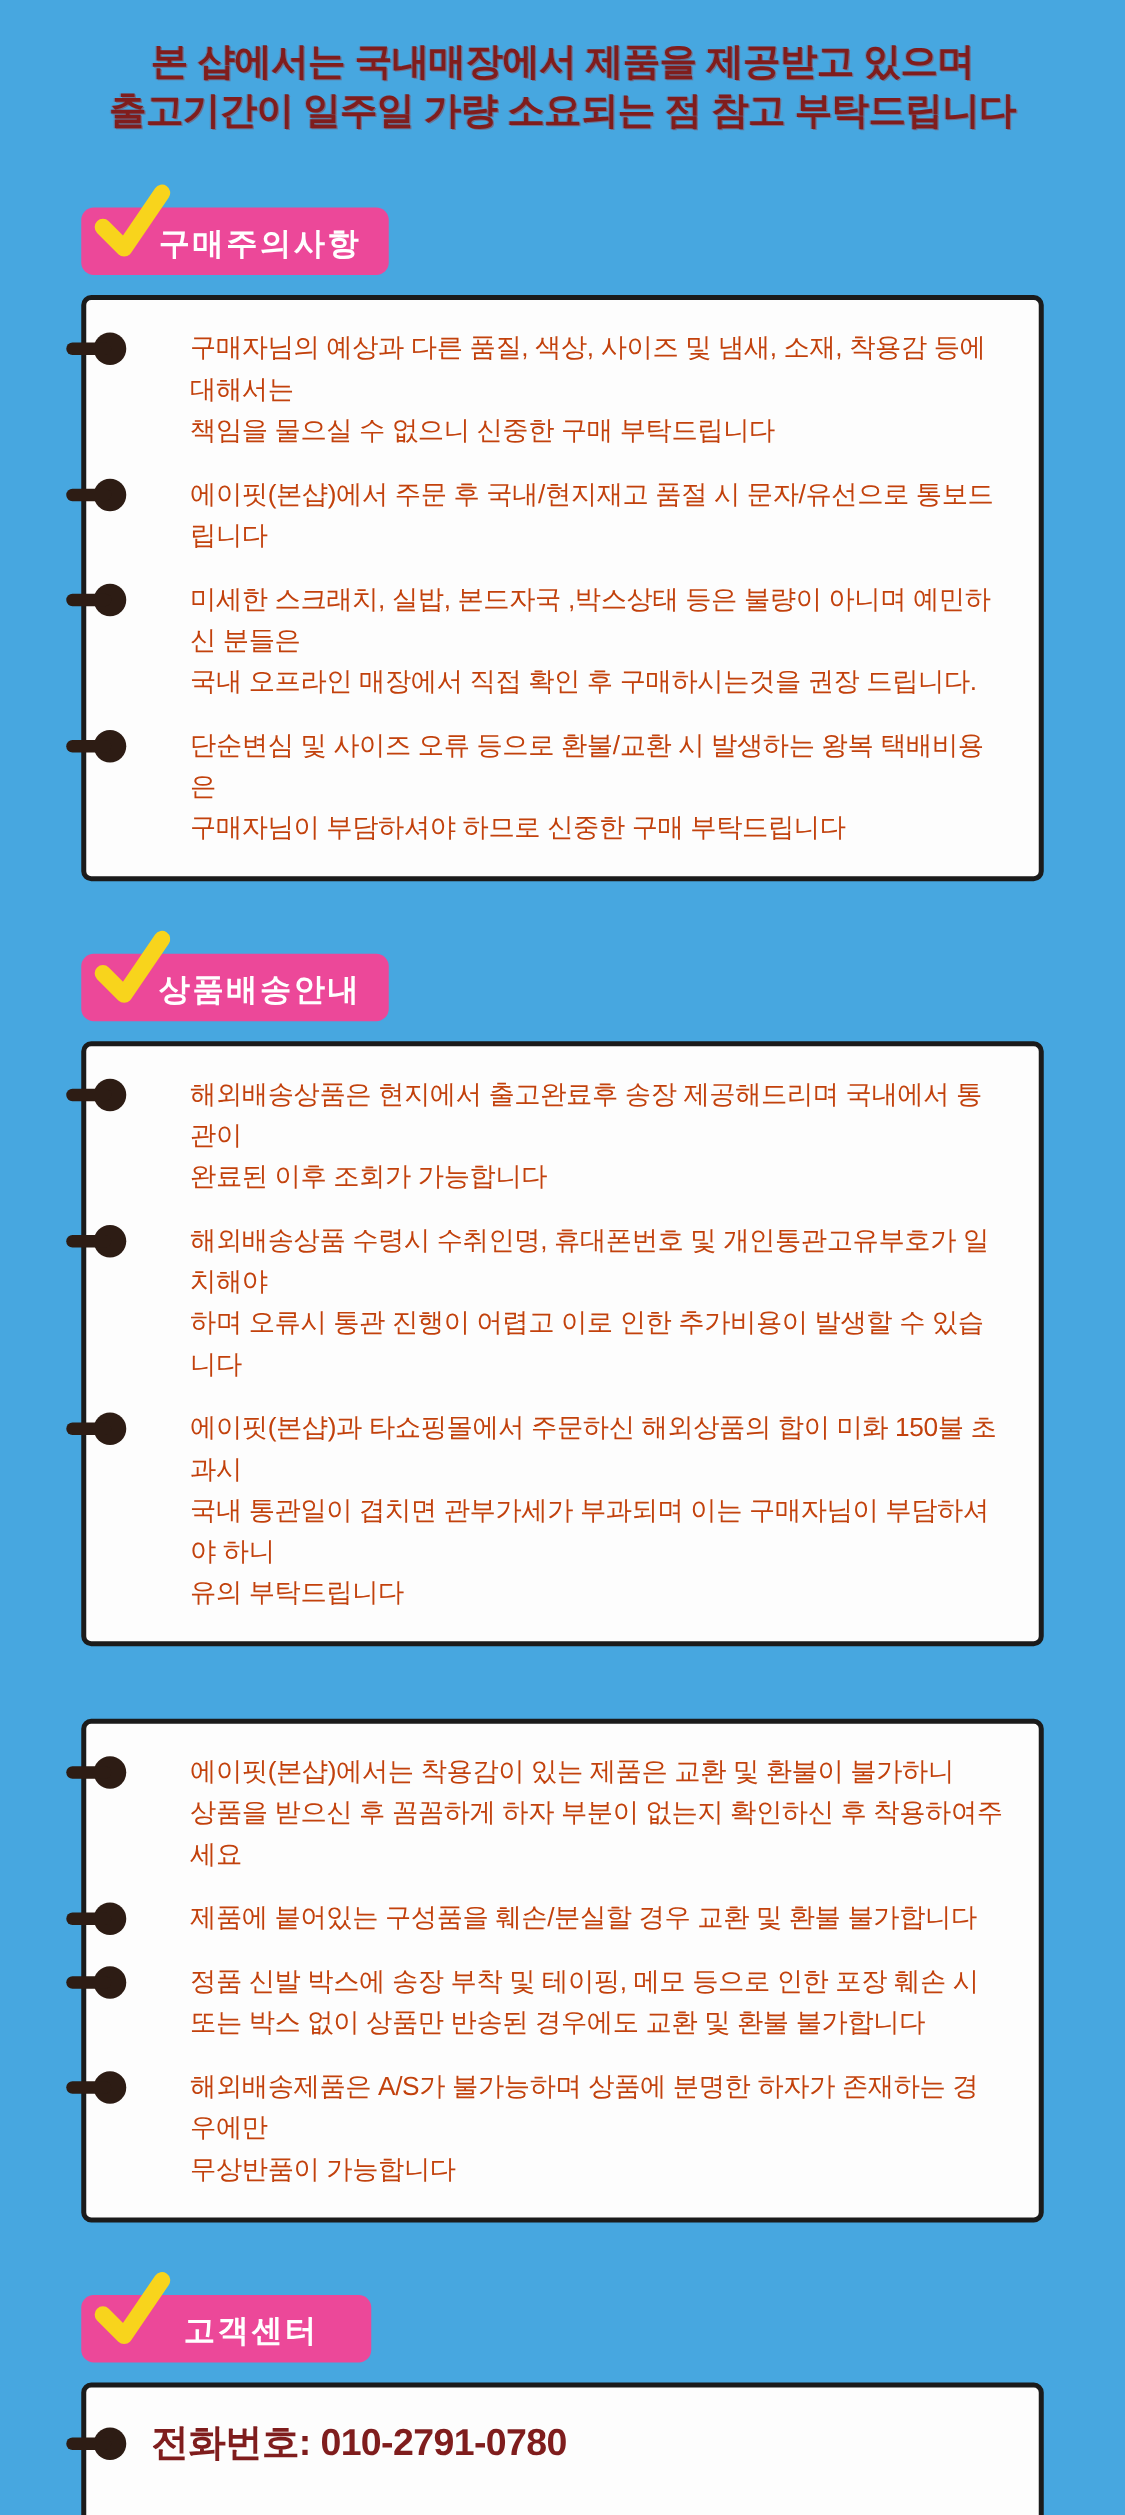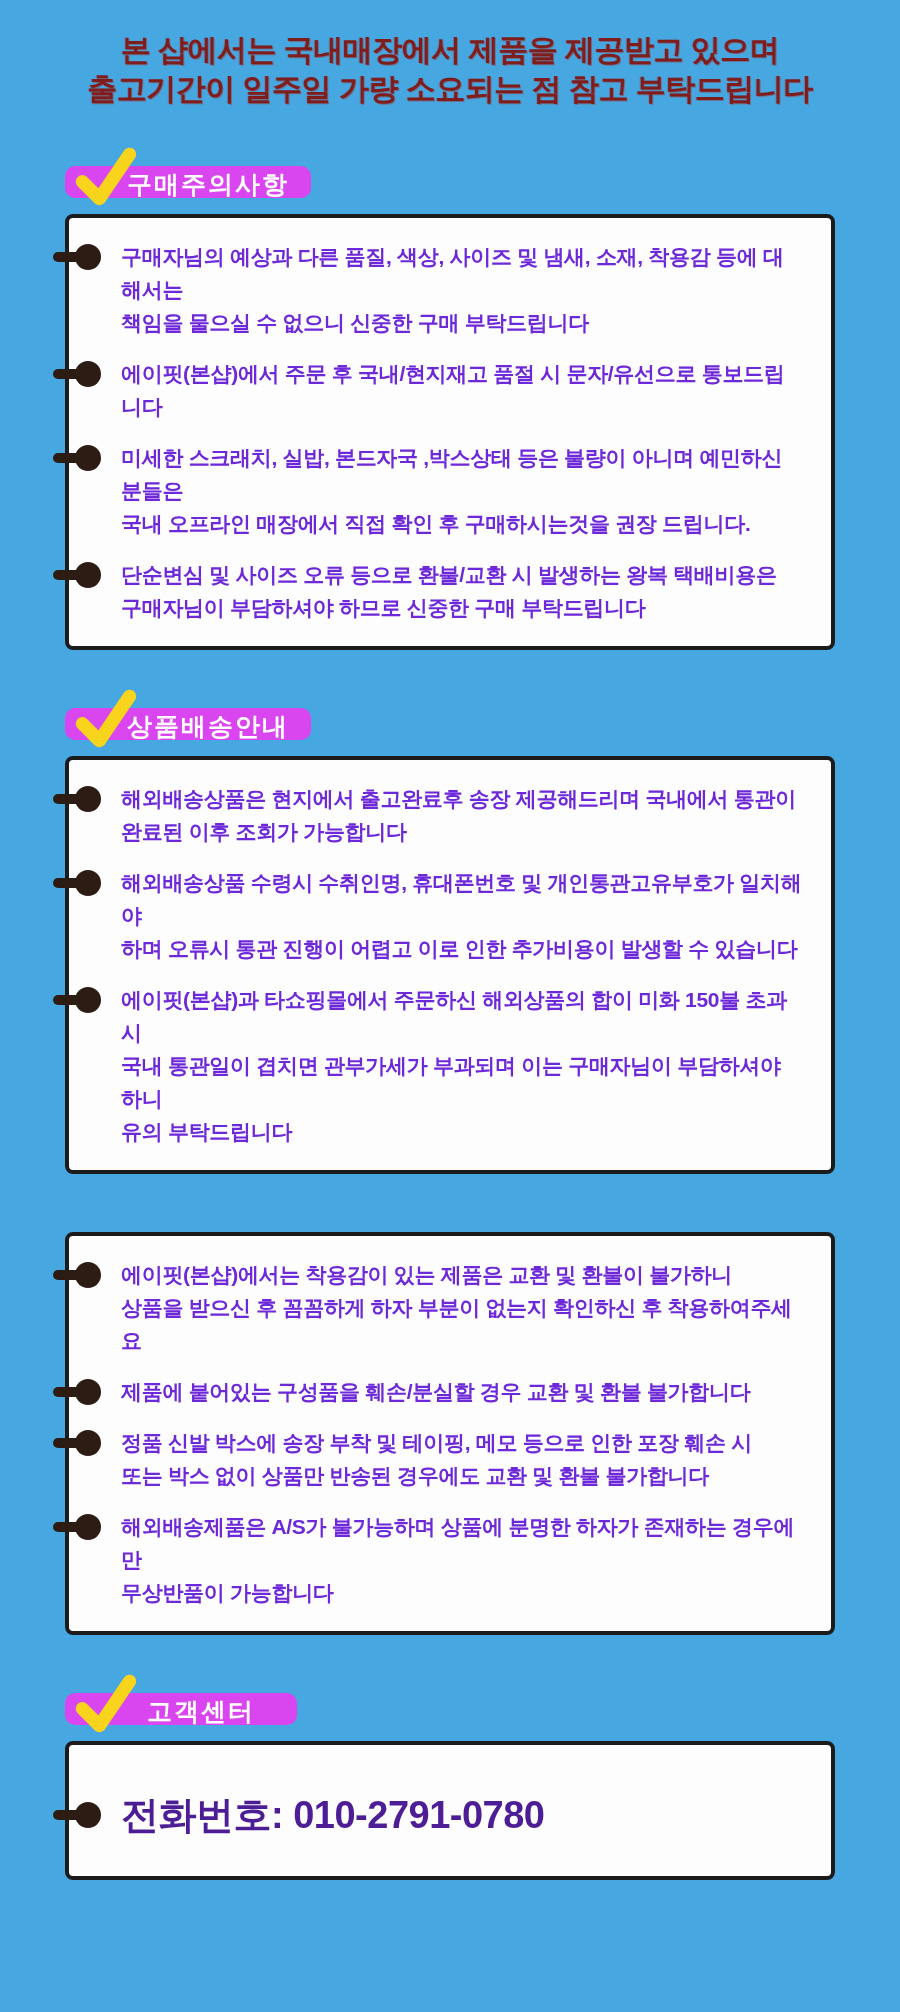--- a/index.html
+++ b/index.html
@@ -19,65 +19,65 @@
     color:#7f1d1d; letter-spacing:-0.5px;
     text-shadow:1px 1px 0 rgba(168,32,22,.40), -1px 0 0 rgba(168,32,22,.22);
   }
 
   
   .section{ padding:0 65px; margin-top:58px; }
   .section:first-of-type{ margin-top:46px; }
 
   .badge{
     position:relative;
-    display:inline-flex; justify-content:center;
-    min-width:232px; height:32px; box-sizing:border-box;
+    display:inline-flex; align-items:center; justify-content:center;
+    min-width:232px; height:54px; box-sizing:border-box;
     padding:0 22px 0 62px;
-    background:#d946ef; border-radius:10px;
+    background:#ec4899; border-radius:10px;
   }
   .badge-label{
     color:#ffffff; font-size:25px; font-weight:800; letter-spacing:2px;
     white-space:nowrap; padding-top:2px;
   }
   .check{ position:absolute; left:6px; top:-24px; width:68px; height:68px; }
 
   .box{
     margin-top:16px;
     background:#fdfdfd;
     border:4px solid #1b1b1b;
     border-radius:8px;
     padding:22px 28px 22px 52px;
     box-sizing:border-box;
     position:relative;
   }
 
   .item{ position:relative; margin-bottom:18px; }
   .item:last-child{ margin-bottom:0; }
   .item-text{
-    font-size:21px; font-weight:700; line-height:33px;
-    color:#6d28d9; white-space:pre-line; letter-spacing:-0.3px;
+    font-size:21px; font-weight:400; line-height:33px;
+    color:#c2410c; white-space:pre-line; letter-spacing:-0.3px;margin-left:31px;
   }
 
   
   .pin{
     position:absolute; left:-46px; top:4px;
     width:26px; height:26px; border-radius:50%;
     background:#2d1c14;
   }
   .pin::before{
     content:''; position:absolute; right:12px; top:8px;
     width:36px; height:10px; border-radius:6px;
     background:#2d1c14;
   }
 
   
   .cc-item{ position:relative; margin-bottom:16px; }
   .cc-text{
-    font-size:38px; font-weight:800; line-height:46px;
-    color:#4c1d95; letter-spacing:-0.5px; white-space:pre-line;margin-top:25px;
+    font-size:30px; font-weight:800; line-height:46px;
+    color:#7f1d1d; letter-spacing:-0.5px; white-space:pre-line;
   }
   .cc-item .pin{ top:10px; }
 </style>
 </head>
 <body>
 
 <div class="page">
 
   <div class="header">
     <div class="header-line">본 샵에서는 국내매장에서 제품을 제공받고 있으며</div>

